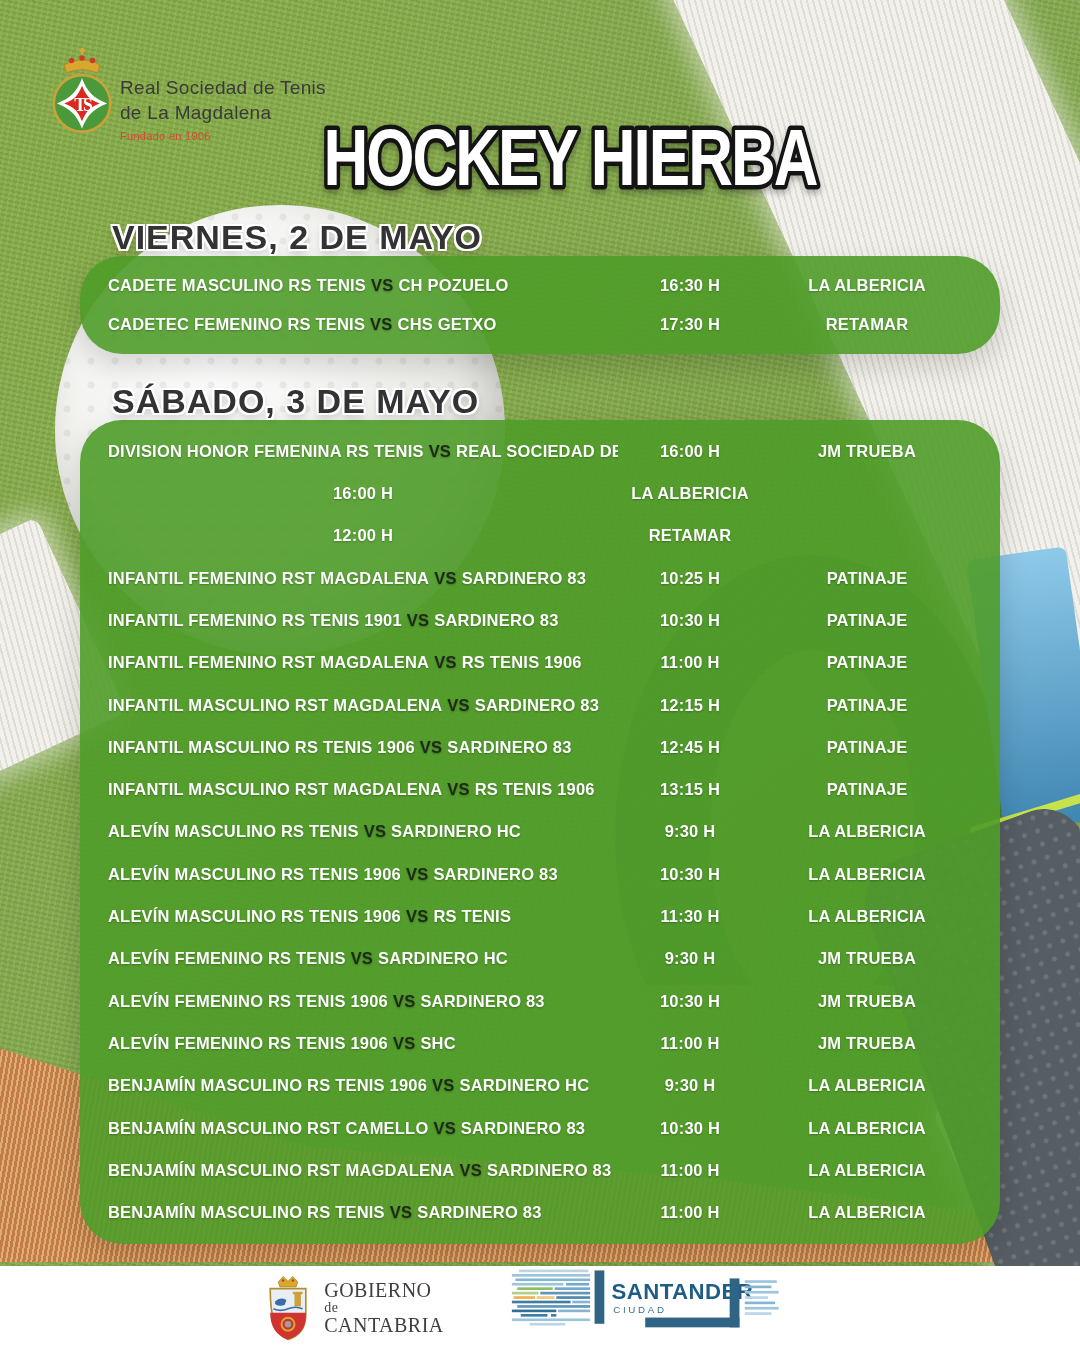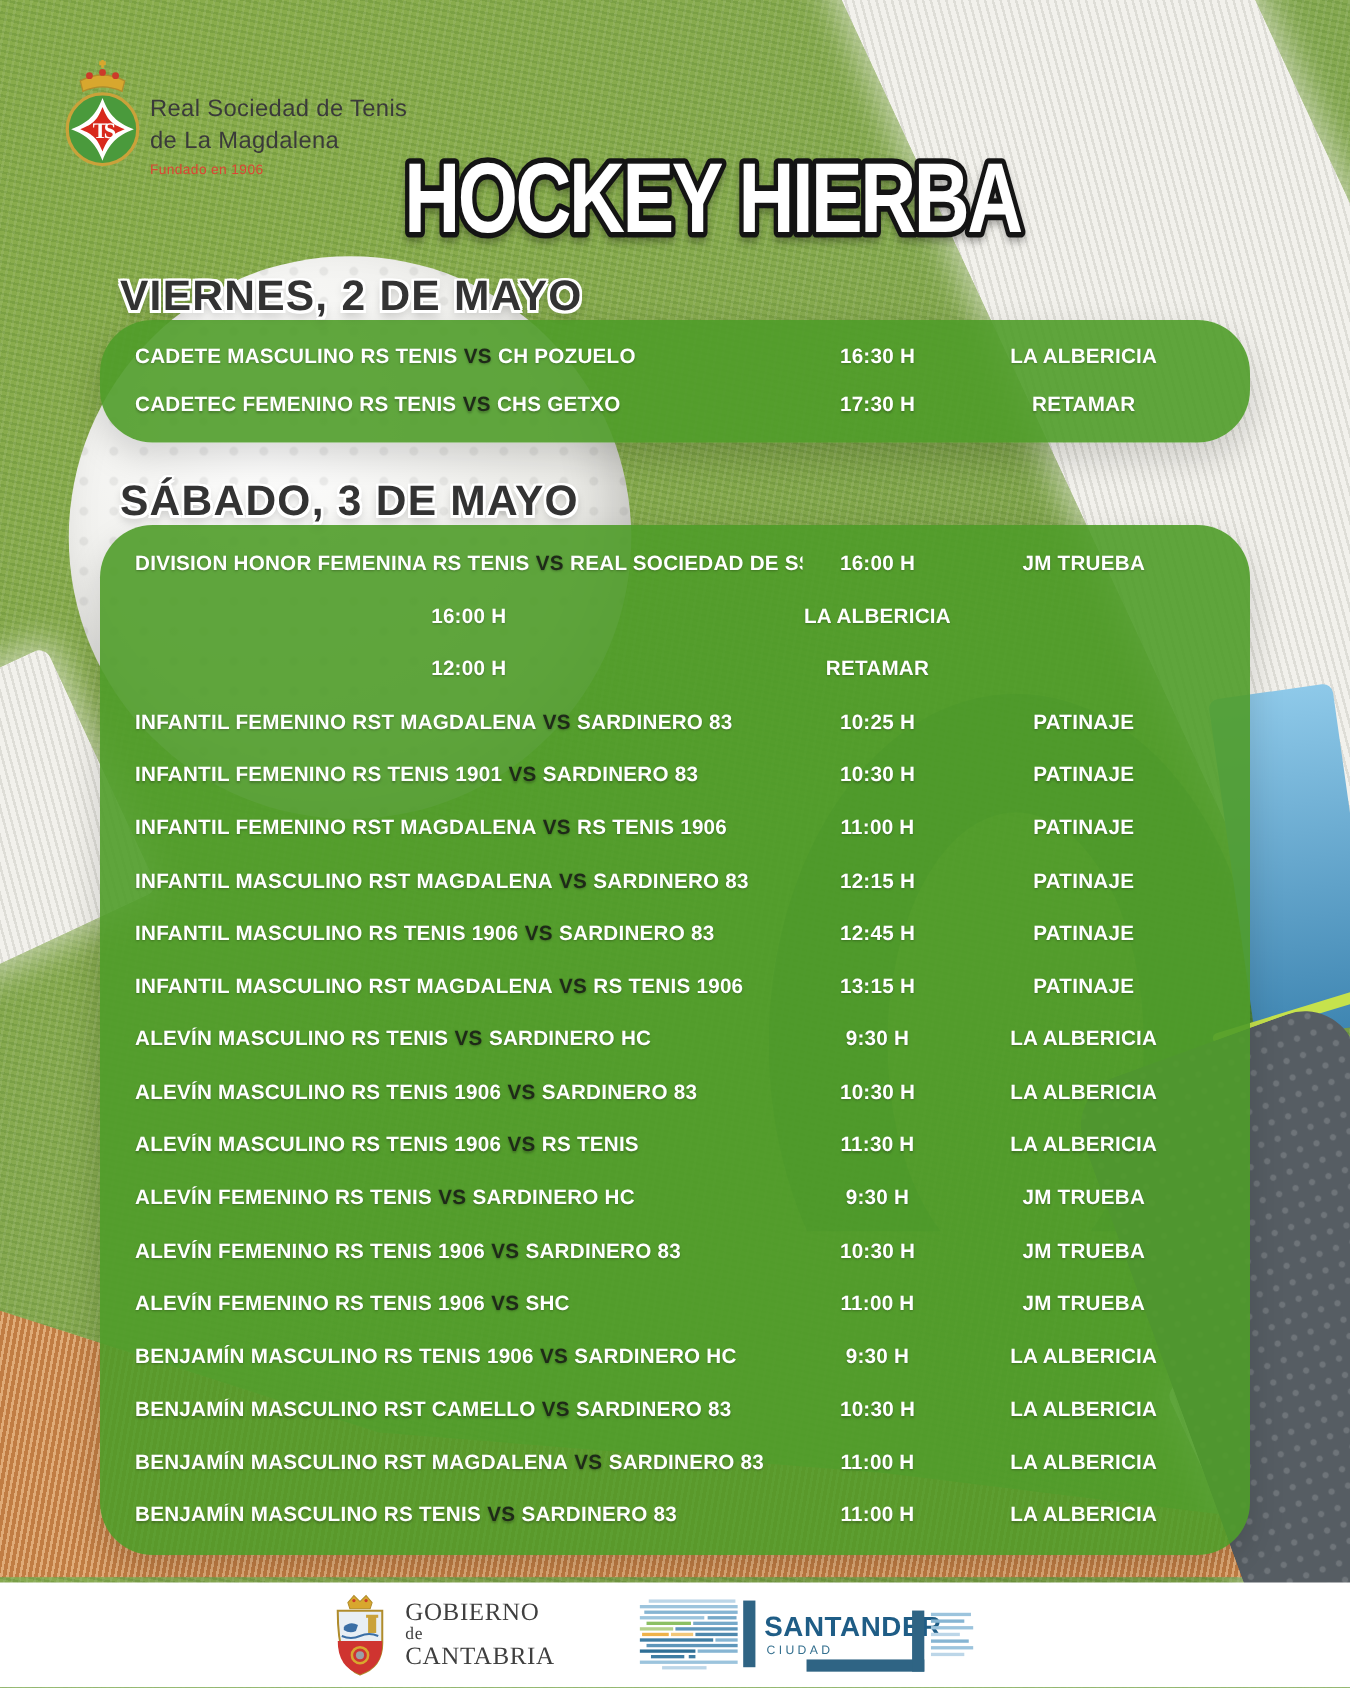--- a/index.html
+++ b/index.html
@@ -64,51 +64,51 @@
   }
   
   .club-crest{position:absolute;z-index:6;left:50px;top:48px;}
   .club-name{
     position:absolute;z-index:6;left:120px;top:76px;
     font-size:19px;font-weight:400;color:#3a3a3a;line-height:1.3;letter-spacing:.3px;
   }
   .club-founded{font-size:11px;color:#dd4434;margin-top:4px;font-weight:400;}
   .poster-title{position:absolute;z-index:6;left:290px;top:106px;filter:drop-shadow(0 4px 3px rgba(0,0,0,.28));}
   .day-title{
-    position:absolute;z-index:6;left:96px;
+    position:absolute;z-index:6;left:112px;
     font-size:34px;font-weight:800;letter-spacing:1px;color:var(--day-title,#333);white-space:nowrap;
     text-shadow:-2px -2px 0 #fff,2px -2px 0 #fff,-2px 2px 0 #fff,2px 2px 0 #fff,
                 -2px 0 0 #fff,2px 0 0 #fff,0 -2px 0 #fff,0 2px 0 #fff,0 4px 8px rgba(0,0,0,.25);
   }
   #day-title-friday{top:218px;}
   #day-title-saturday{top:382px;}
   
   .panel{
     position:absolute;z-index:5;left:80px;width:920px;border-radius:42px;
     background:rgba(79,156,41,.9);
     box-shadow:0 12px 28px rgba(0,0,0,.15);
   }
   .panel.friday{top:256px;height:98px;}
   .panel.saturday{top:420px;height:824px;}
   .rows{display:flex;flex-direction:column;height:100%;padding:10px 0;box-sizing:border-box;}
   .match-row{
     flex:1;display:grid;grid-template-columns:1fr 120px 210px;align-items:center;
-    padding:0 28px;min-width:0;
+    padding:0 28px;min-width:0;gap:12px;
   }
   .cell-teams,.cell-time,.cell-venue{
     font-size:16.5px;font-weight:700;color:#fff;letter-spacing:.2px;white-space:nowrap;
     text-shadow:0 1px 2px rgba(0,0,0,.28);
   }
   .cell-teams{overflow:hidden;}
   .cell-time,.cell-venue{text-align:center;}
   .vs{color:var(--vs-dark,#1e2a18);margin:0 5px;}
   
   .footer{
     position:absolute;z-index:7;left:0;top:1266px;width:1080px;height:84px;background:#fff;
-    display:flex;align-items:center;justify-content:center;gap:64px;
+    display:flex;justify-content:center;gap:64px;
   }
   .cantabria{display:flex;align-items:center;gap:10px;}
   .cantabria-text{
     font-family:"Liberation Serif",serif;color:#3f3f3f;line-height:1.05;letter-spacing:.5px;
   }
   .cantabria-text .l1,.cantabria-text .l3{font-size:20px;}
   .cantabria-text .l2{font-size:14px;}
 </style>
 </head>
 <body>

